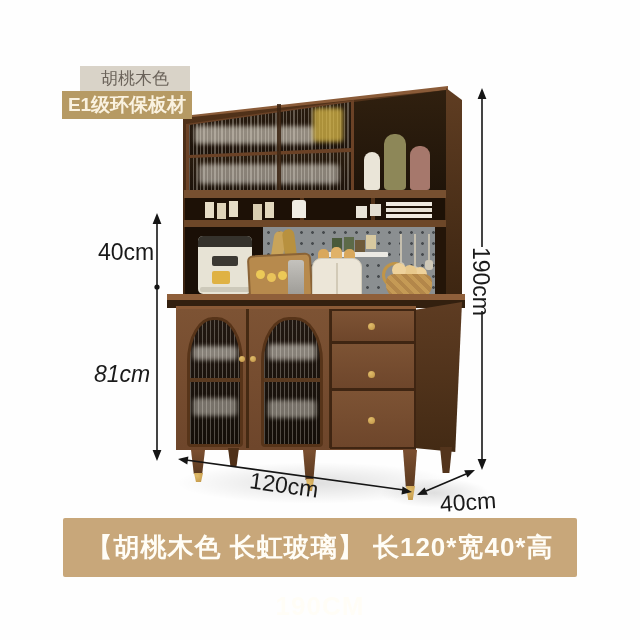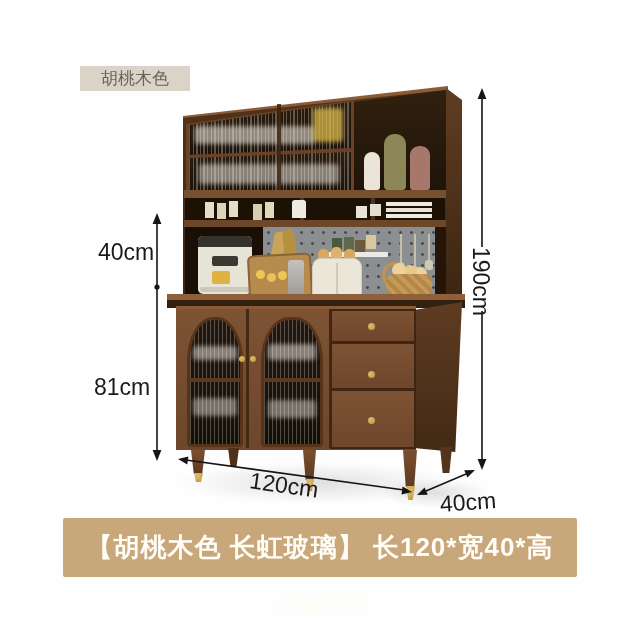--- a/index.html
+++ b/index.html
@@ -180,22 +180,23 @@
       <polygon points="178,459 187.3,464.4 188.4,456.4"></polygon>
       <polygon points="412,492 401.5,494.6 402.6,486.6"></polygon>
 
       <line x1="426" y1="491" x2="466" y2="474" stroke="#151515" stroke-width="1.6"></line>
       <polygon points="417,495 427.8,494.8 424.6,487.4"></polygon>
       <polygon points="475,470 467.4,477.6 464.2,470.2"></polygon>
     </g>
   </svg>
 
   <div class="abs dim" style="left:98px;top:239px;width:56px;text-align:right;">40cm</div>
-  <div class="abs dim" style="left:94px;top:374px;width:56px;text-align:right;">81cm</div>
+  <div class="abs dim" style="left:94px;top:361px;width:56px;text-align:right;font-style:italic;">81cm</div>
   <div class="abs dim" style="left:450px;top:267px;width:64px;height:24px;text-align:center;background:#fefefe;transform:rotate(90deg);">190cm</div>
   <div class="abs dim" style="left:248px;top:472px;width:72px;text-align:center;transform:rotate(8deg);">120cm</div>
   <div class="abs dim" style="left:438px;top:489px;width:60px;text-align:center;transform:rotate(-4deg);">40cm</div>
 
   <div class="abs badge1" style="left:80px;top:66px;width:110px;height:25px;">胡桃木色</div>
+  <div class="abs badge2" style="left:62px;top:91px;width:130px;height:28px;">E1级环保板材</div>
 
   <div class="abs banner" style="left:63px;top:518px;width:514px;height:59px;">【胡桃木色 长虹玻璃】  长120*宽40*高190CM</div>
 
 </div>
 
 </body></html>

